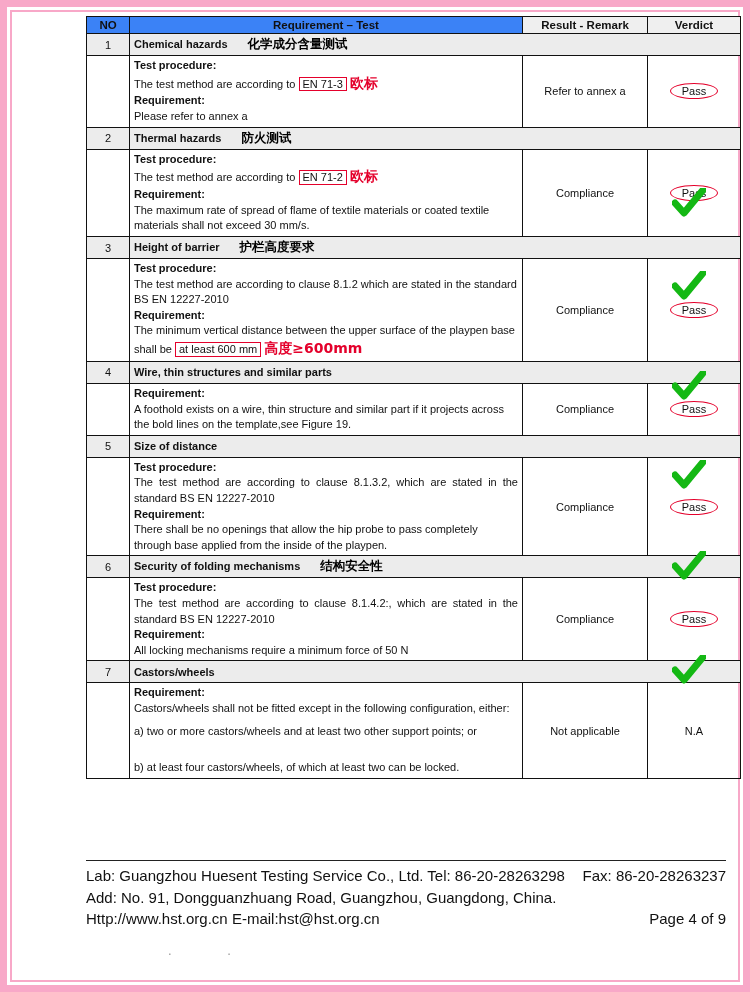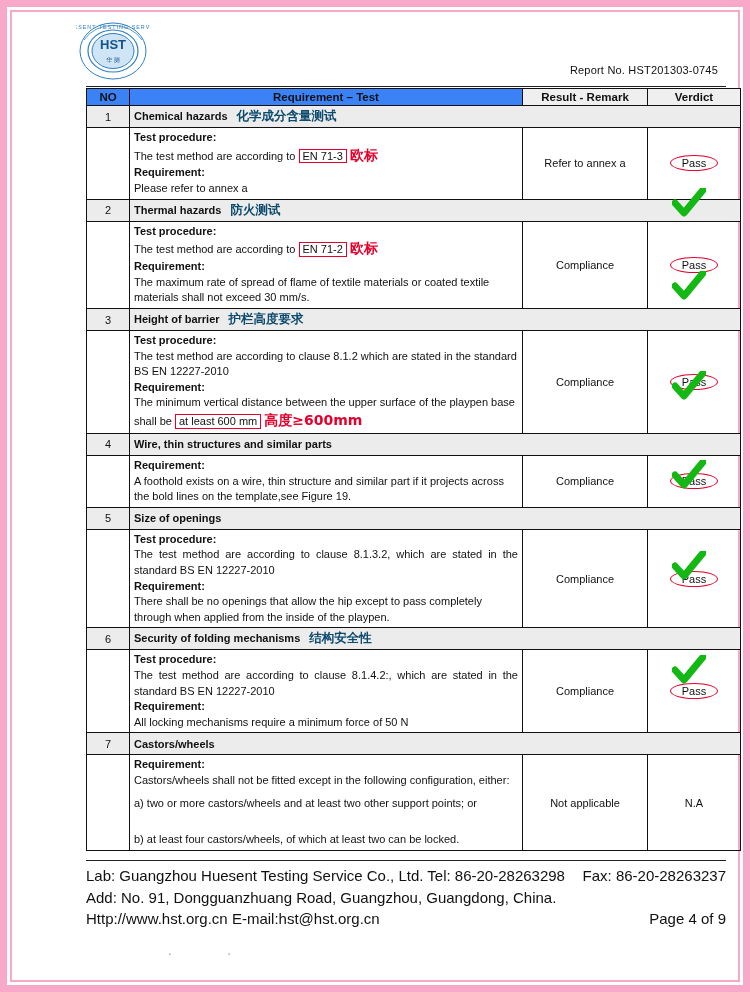--- a/index.html
+++ b/index.html
@@ -106,25 +106,25 @@
     height: 17px;
   }
   .row-title .col-no { font-weight: normal; }
   .req-cell {
     padding: 4px 6px;
     line-height: 1.42;
   }
   .req-cell .lbl { font-weight: bold; }
   .req-cell p { margin: 0; }
   .cn {
-    color: #0c4a6e;
+    color: #000000;
     font-weight: bold;
     font-size: 12.5px;
     font-family: "DejaVu Sans", sans-serif;
-    margin-left: 9px;
+    margin-left: 20px;
   }
   .cn-inline {
     color: #e4002b;
     font-weight: bold;
     font-family: "DejaVu Sans", sans-serif;
     font-size: 14px;
   }
   .boxed {
     display: inline-block;
     border: 1.5px solid #e4002b;
@@ -181,35 +181,20 @@
   }
 </style>
 </head>
 <body>
 
 <div class="frame-outer"></div>
 <div class="frame-inner"></div>
 
 <div class="page">
 
-  <div class="doc-header">
-    <div class="logo">
-      <svg width="74" height="66" viewBox="0 0 74 66">
-        <ellipse cx="37" cy="33" rx="33" ry="28" fill="none" stroke="#2f7fc4" stroke-width="1"></ellipse>
-        <ellipse cx="37" cy="33" rx="25" ry="21" fill="none" stroke="#2f7fc4" stroke-width="1.2"></ellipse>
-        <ellipse cx="37" cy="33" rx="21" ry="17.5" fill="#cfe4f5" stroke="#2f7fc4" stroke-width="1"></ellipse>
-        <text x="37" y="31" text-anchor="middle" font-family="Liberation Sans, sans-serif" font-size="13" font-weight="bold" fill="#15538f">HST</text>
-        <text x="37" y="44" text-anchor="middle" font-family="Liberation Sans, sans-serif" font-size="6" fill="#15538f">华 测</text>
-        <path d="M8 22 A33 28 0 0 1 66 22" fill="none" stroke="#2f7fc4" stroke-width="0.8"></path>
-        <text x="37" y="11" text-anchor="middle" font-family="Liberation Sans, sans-serif" font-size="5.4" fill="#2f7fc4" letter-spacing="1">HUESENT TESTING SERVICE</text>
-      </svg>
-    </div>
-    <div class="report-no">Report No. HST201303-0745</div>
-    <div class="header-rule"></div>
-  </div>
 
 
   <table class="results">
     <thead>
       <tr>
         <th class="col-no">NO</th>
         <th class="col-req">Requirement – Test</th>
         <th class="col-res hdr-sub">Result - Remark</th>
         <th class="col-ver hdr-sub">Verdict</th>
       </tr>
@@ -299,30 +284,30 @@
         </td>
         <td class="col-res result-cell">Compliance</td>
         <td class="col-ver verdict-cell">
           <span class="pass-oval">Pass</span>
         </td>
       </tr>
 
       <tr class="row-title">
         <td class="col-no">5</td>
         <td colspan="3">
-          <span>Size of openings</span>
+          <span>Size of distance</span>
         </td>
       </tr>
       <tr>
         <td class="col-no"></td>
         <td class="req-cell">
           <p class="lbl">Test procedure:</p>
           <p style="text-align:justify">The test method are according to clause 8.1.3.2, which are stated in the standard BS EN 12227-2010</p>
           <p class="lbl">Requirement:</p>
-          <p>There shall be no openings that allow the hip except to pass completely through when applied from the inside of the playpen.</p>
+          <p>There shall be no openings that allow the hip probe to pass completely through base applied from the inside of the playpen.</p>
         </td>
         <td class="col-res result-cell">Compliance</td>
         <td class="col-ver verdict-cell">
           <span class="pass-oval">Pass</span>
         </td>
       </tr>
 
       <tr class="row-title">
         <td class="col-no">6</td>
         <td colspan="3">

